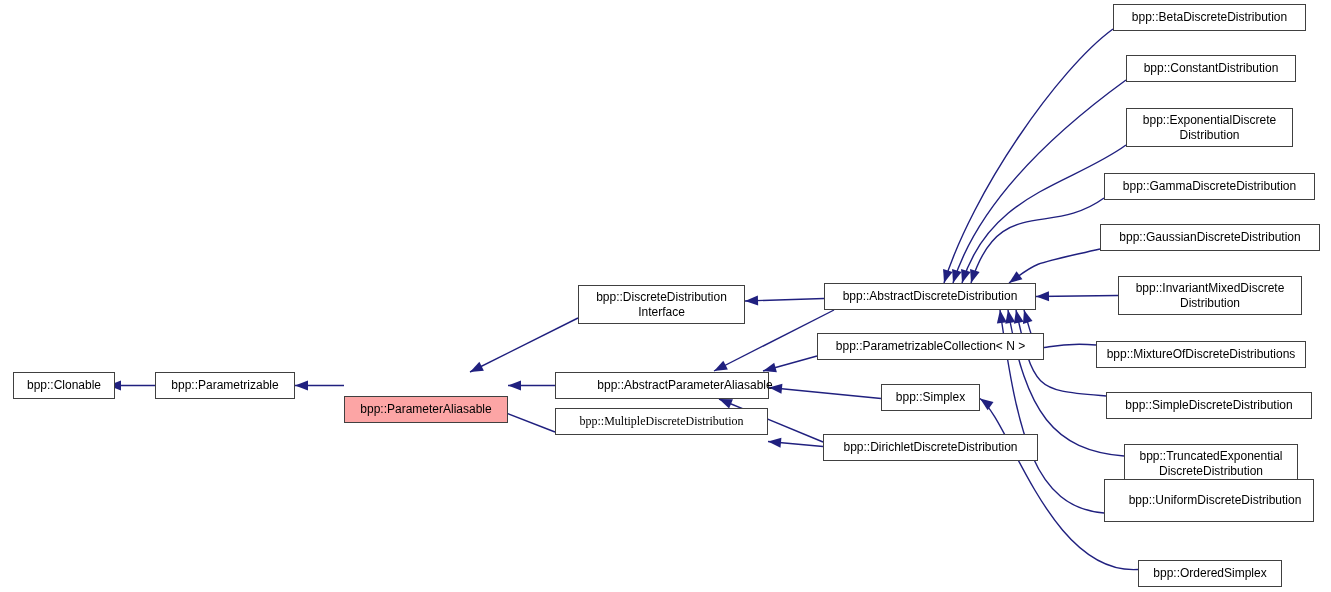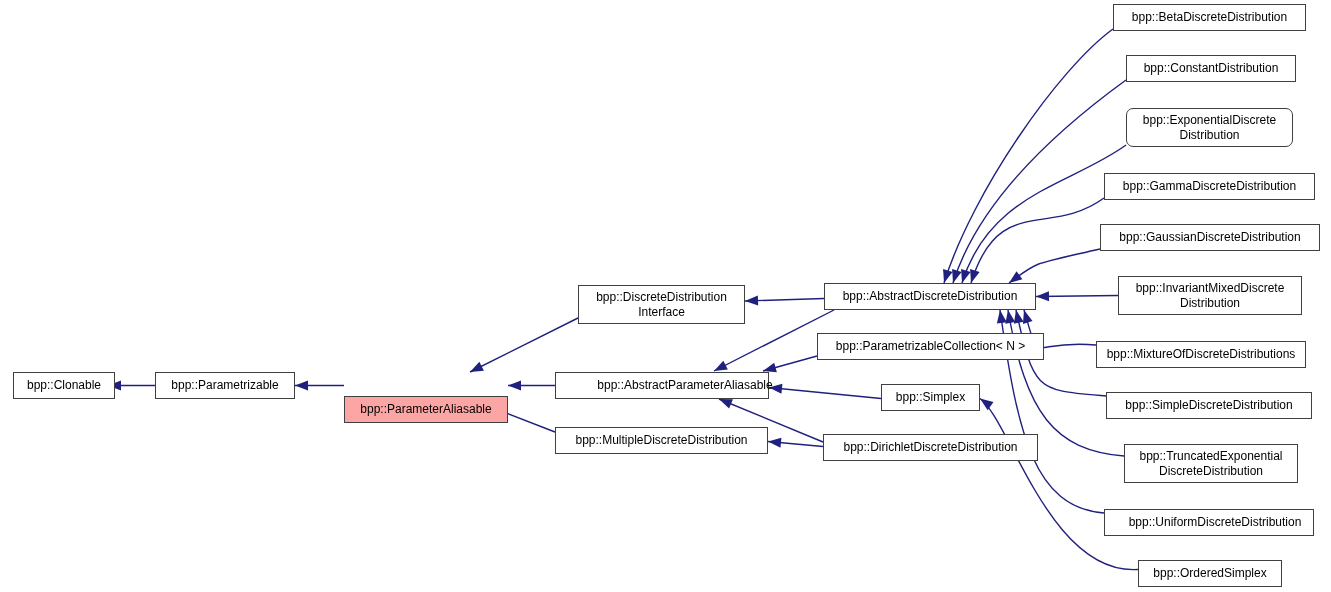--- a/index.html
+++ b/index.html
@@ -93,32 +93,32 @@
       <polygon points="1008,310 1015.143791167452,321.9568494075921 1005.2902861088976,323.6622637446496" fill="#20207f"></polygon>
       <path d="M1104,513 C1034,507 1018,436 1000,310" stroke="#20207f" stroke-width="1.4" fill="none"></path>
       <polygon points="1000,310 1006.7882250993908,322.16223663640864 996.8887301627791,323.57645019878174" fill="#20207f"></polygon>
     </svg>
 <div class="node" style="left: 13px; top: 372px; width: 102px; height: 27px;">bpp::Clonable</div>
     <div class="node" style="left: 155px; top: 372px; width: 140px; height: 27px;">bpp::Parametrizable</div>
     <div class="node highlight" style="left: 344px; top: 372px; width: 164px; height: 27px;">bpp::ParameterAliasable</div>
     <div class="node" style="left: 578px; top: 285px; width: 167px; height: 39px;">bpp::DiscreteDistribution
 Interface</div>
     <div class="node" style="left: 555px; top: 372px; width: 214px; height: 27px; padding-left: 46px;">bpp::AbstractParameterAliasable</div>
-    <div class="node" style="left: 555px; top: 427px; width: 213px; height: 27px;">bpp::MultipleDiscreteDistribution</div>
+    <div class="node" style="left: 555px; top: 408px; width: 213px; height: 27px; font-family: Liberation Serif, serif;">bpp::MultipleDiscreteDistribution</div>
     <div class="node" style="left: 824px; top: 283px; width: 212px; height: 27px;">bpp::AbstractDiscreteDistribution</div>
     <div class="node" style="left: 817px; top: 333px; width: 227px; height: 27px;">bpp::ParametrizableCollection&lt; N &gt;</div>
     <div class="node" style="left: 881px; top: 384px; width: 99px; height: 27px;">bpp::Simplex</div>
     <div class="node" style="left: 823px; top: 434px; width: 215px; height: 27px;">bpp::DirichletDiscreteDistribution</div>
     <div class="node" style="left: 1113px; top: 4px; width: 193px; height: 27px;">bpp::BetaDiscreteDistribution</div>
     <div class="node" style="left: 1126px; top: 55px; width: 170px; height: 27px;">bpp::ConstantDistribution</div>
-    <div class="node" style="left: 1126px; top: 108px; width: 167px; height: 39px; border-radius: 7px;">bpp::ExponentialDiscrete
+    <div class="node" style="left: 1126px; top: 108px; width: 167px; height: 39px;">bpp::ExponentialDiscrete
 Distribution</div>
     <div class="node" style="left: 1104px; top: 173px; width: 211px; height: 27px;">bpp::GammaDiscreteDistribution</div>
     <div class="node" style="left: 1100px; top: 224px; width: 220px; height: 27px;">bpp::GaussianDiscreteDistribution</div>
     <div class="node" style="left: 1118px; top: 276px; width: 184px; height: 39px;">bpp::InvariantMixedDiscrete
 Distribution</div>
     <div class="node" style="left: 1096px; top: 341px; width: 210px; height: 27px;">bpp::MixtureOfDiscreteDistributions</div>
     <div class="node" style="left: 1106px; top: 392px; width: 206px; height: 27px;">bpp::SimpleDiscreteDistribution</div>
     <div class="node" style="left: 1124px; top: 444px; width: 174px; height: 39px;">bpp::TruncatedExponential
 DiscreteDistribution</div>
-    <div class="node" style="left: 1104px; top: 509px; width: 210px; height: 27px; padding-left: 12px;">bpp::UniformDiscreteDistribution</div>
+    <div class="node" style="left: 1104px; top: 479px; width: 210px; height: 43px; padding-left: 12px;">bpp::UniformDiscreteDistribution</div>
     <div class="node" style="left: 1138px; top: 560px; width: 144px; height: 27px;">bpp::OrderedSimplex</div>
   </div>
 
 </body></html>

